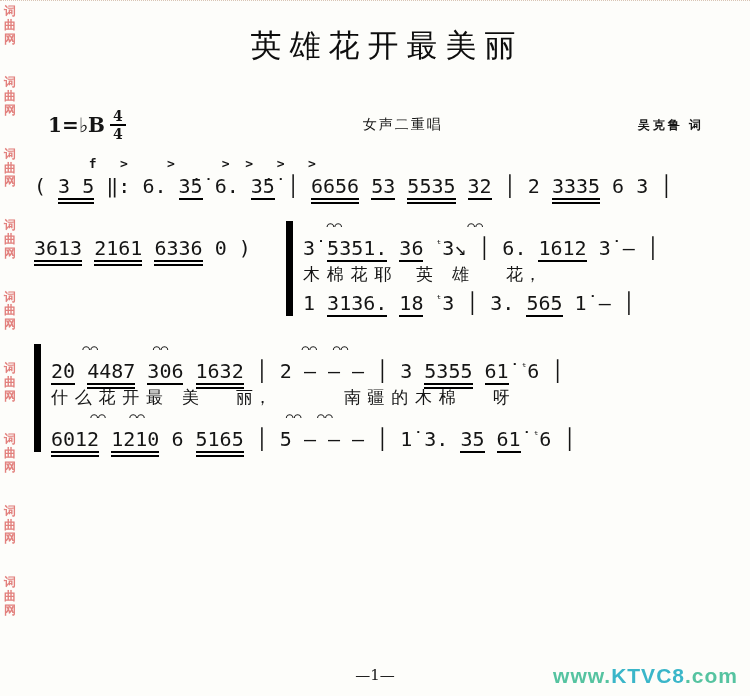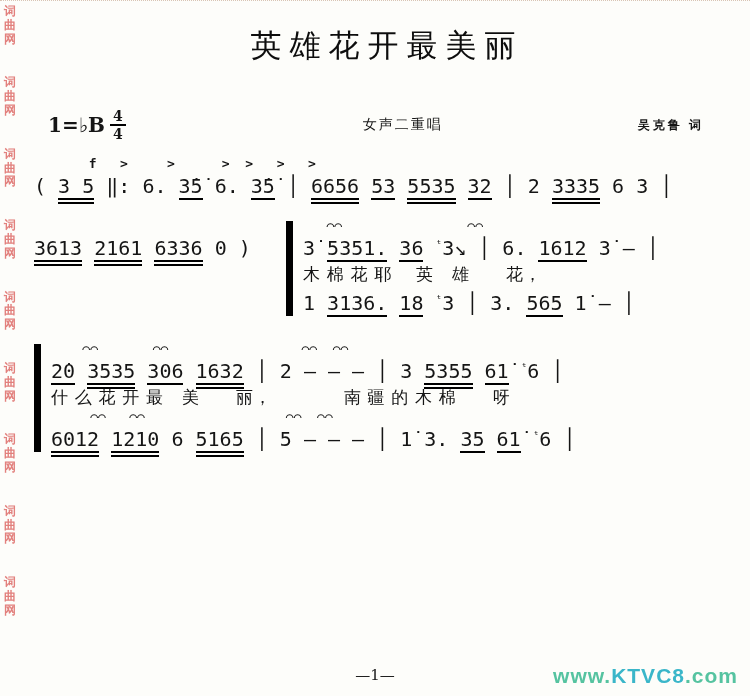--- a/index.html
+++ b/index.html
@@ -120,21 +120,21 @@
           <div class="notes"><span>3̇ </span><span class="u1">5351.</span><span> </span><span class="u1">36</span><span> </span><span class="grace">ᵗ</span><span>3↘</span><span> │ </span><span>6. </span><span class="u1">1612</span><span> </span><span>3̇ — │</span></div>
           <div class="lyric">木 棉 花 耶　 英　雄　　花，</div>
           <div class="notes"><span>1 </span><span class="u1">3136.</span><span> </span><span class="u1">18</span><span> </span><span class="grace">ᵗ</span><span>3</span><span> │ </span><span>3. </span><span class="u1">565</span><span> </span><span>1̇ — │</span></div>
         </div>
       </section>
 
       <section class="system3">
         <div class="bracket"></div>
         <div class="s3-right">
           <div class="marks">    ⌒⌒       ⌒⌒                 ⌒⌒  ⌒⌒</div>
-          <div class="notes"><span class="u1">2̇0</span><span> </span><span class="u2">3535</span><span> </span><span class="u1">306</span><span> </span><span class="u2">1632</span><span> │ 2 — — — │ 3 </span><span class="u2">5355</span><span> </span><span class="u1">61̇</span><span> </span><span class="grace">ᵗ</span><span>6 │</span></div>
+          <div class="notes"><span class="u1">2̇0</span><span> </span><span class="u2">4487</span><span> </span><span class="u1">306</span><span> </span><span class="u2">1632</span><span> │ 2 — — — │ 3 </span><span class="u2">5355</span><span> </span><span class="u1">61̇</span><span> </span><span class="grace">ᵗ</span><span>6 │</span></div>
           <div class="lyric">什 么 花 开 最　美　　丽，　　　　南 疆 的 木 棉　　呀</div>
           <div class="marks">     ⌒⌒   ⌒⌒                  ⌒⌒  ⌒⌒</div>
           <div class="notes"><span class="u2">6012</span><span> </span><span class="u2">1210</span><span> 6 </span><span class="u2">5165</span><span> │ 5 — — — │ 1̇ 3. </span><span class="u1">35</span><span> </span><span class="u1">61̇</span><span> </span><span class="grace">ᵗ</span><span>6 │</span></div>
         </div>
       </section>
 
     </div>
   </div>
 
   <div class="footer">

